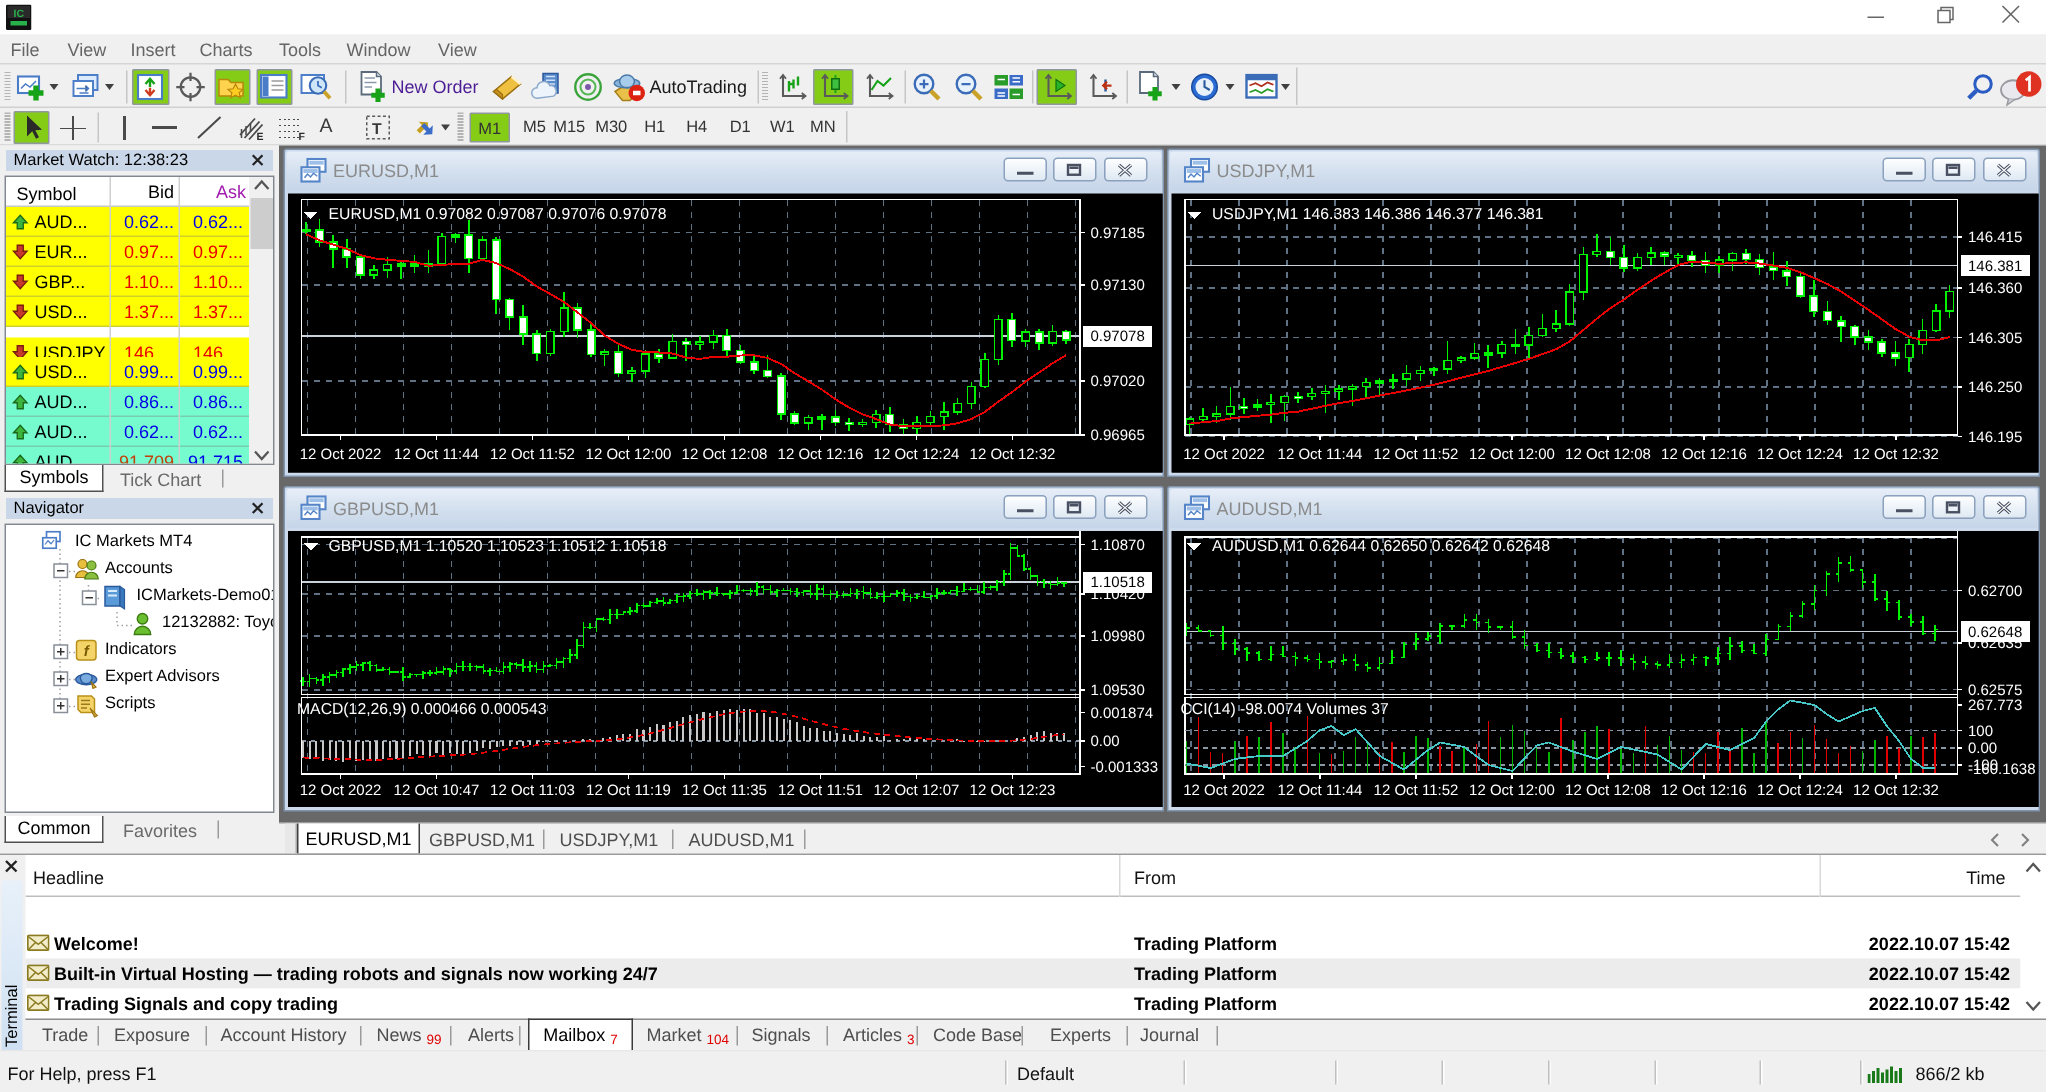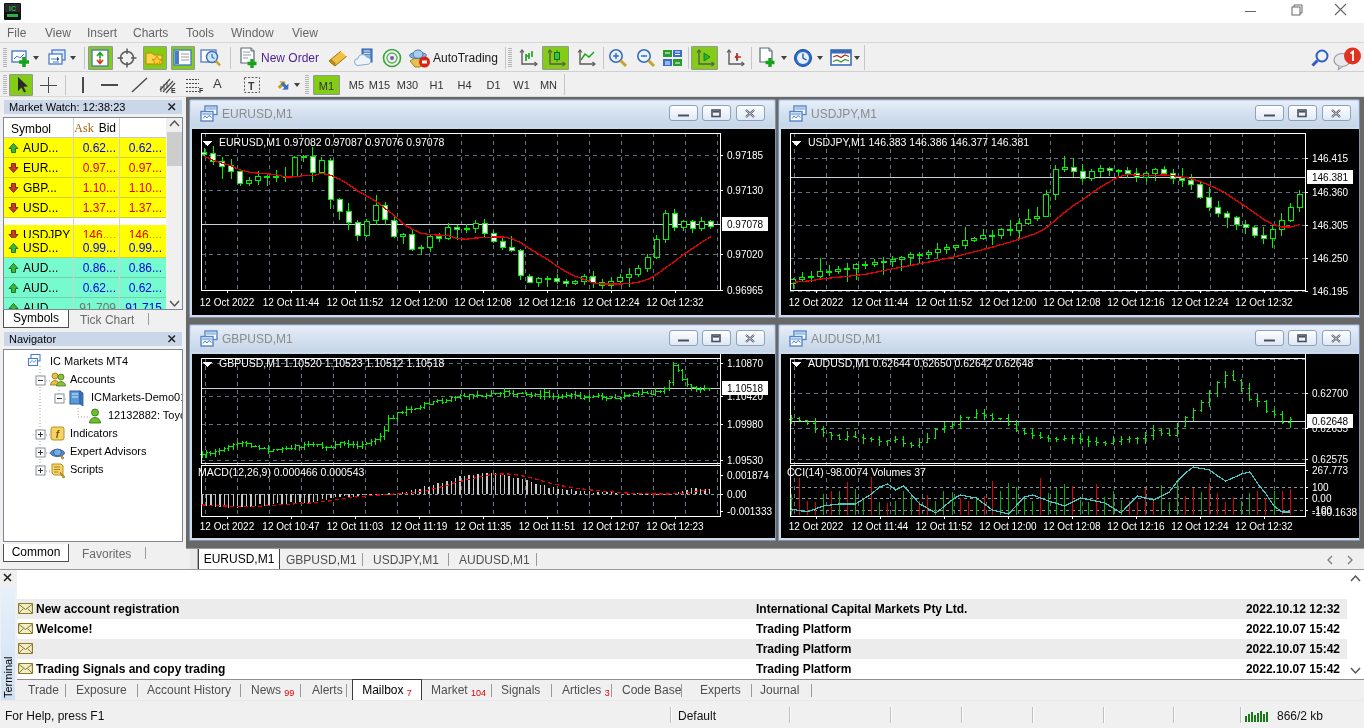--- a/index.html
+++ b/index.html
@@ -1551,21 +1551,21 @@
 </div>
 
 <div class="abs" style="left:0;top:97px;width:186px;height:451px;background:#f0f0f0;">
   <div class="abs" style="left:2px;top:3px;width:182px;height:229px;">
 <div class="dock-title" style="top:0;">Market Watch: 12:38:23<svg class="abs" style="right:5px;top:2px" width="10" height="10">
           <path d="M 1.5 1.5 L 8 8 M 8 1.5 L 1.5 8" stroke="#222" stroke-width="1.5"></path>
         </svg></div>
 <div class="abs" style="left:1px;top:17px;width:180px;height:193px;background:#fff;border:1px solid #828790;overflow:hidden;">
 <div class="abs" style="left:7px;top:4px;font-size:12px;color:#000;">Symbol</div>
 <div class="abs" style="left:0;top:3px;width:112px;text-align:right;font-size:12px;color:#000;">Bid</div>
-<div class="abs" style="left:0;top:3px;width:160px;text-align:center;font-size:12px;color:#a16207;font-family:Liberation Serif, serif;">Ask</div>
+<div class="abs" style="left:0;top:3px;width:160px;text-align:right;font-size:12px;color:#a21caf;">Ask</div>
 <div class="abs" style="left:0;top:19px;width:162px;height:1px;background:#c8c8c8;"></div>
 <div class="abs" style="left:0;top:20px;width:162px;height:20px;background:#ffff00;border-bottom:1px solid rgba(120,120,120,0.35);">
 <svg class="abs" style="left:3px;top:4px" width="13" height="12">
             <path d="M 2 6.5 L 6.5 1.5 L 11 6.5 L 8.5 6.5 L 8.5 10.5 L 4.5 10.5 L 4.5 6.5 Z" fill="#3db53d" stroke="#1a6a1a" stroke-width="0.9"></path>
           </svg>
 <div class="abs" style="left:19px;top:3px;font-size:12px;color:#000;">AUD...</div>
 <div class="abs" style="left:0;top:3px;width:112px;text-align:right;font-size:12px;color:#0000e8;">0.62...</div>
 <div class="abs" style="left:114px;top:3px;width:44px;text-align:right;font-size:12px;color:#0000e8;">0.62...</div>
 </div>
 <div class="abs" style="left:0;top:40px;width:162px;height:20px;background:#ffff00;border-bottom:1px solid rgba(120,120,120,0.35);">
@@ -1622,21 +1622,21 @@
           </svg>
 <div class="abs" style="left:19px;top:3px;font-size:12px;color:#000;">AUD...</div>
 <div class="abs" style="left:0;top:3px;width:112px;text-align:right;font-size:12px;color:#0000e8;">0.62...</div>
 <div class="abs" style="left:114px;top:3px;width:44px;text-align:right;font-size:12px;color:#0000e8;">0.62...</div>
 </div>
 <div class="abs" style="left:0;top:180px;width:162px;height:20px;background:#75fbce;border-bottom:1px solid rgba(120,120,120,0.35);">
 <svg class="abs" style="left:3px;top:4px" width="13" height="12">
             <path d="M 2 6.5 L 6.5 1.5 L 11 6.5 L 8.5 6.5 L 8.5 10.5 L 4.5 10.5 L 4.5 6.5 Z" fill="#3db53d" stroke="#1a6a1a" stroke-width="0.9"></path>
           </svg>
 <div class="abs" style="left:19px;top:3px;font-size:12px;color:#000;">AUD</div>
-<div class="abs" style="left:0;top:3px;width:112px;text-align:right;font-size:12px;color:#737373;">91.709</div>
+<div class="abs" style="left:0;top:3px;width:112px;text-align:right;font-size:12px;color:#c2410c;">91.709</div>
 <div class="abs" style="left:114px;top:3px;width:44px;text-align:right;font-size:12px;color:#0000e8;">91.715</div>
 </div>
 <div class="abs" style="left:69px;top:0;width:1px;height:193px;background:#d0d0d0;"></div>
 <div class="abs" style="left:115px;top:0;width:1px;height:193px;background:#d0d0d0;"></div>
 <div class="abs" style="left:162px;top:0;width:17px;height:191px;background:#f0f0f0;">
 <svg width="17" height="191">
             <path d="M 4 8 L 8.5 3 L 13 8" fill="none" stroke="#555" stroke-width="1.5"></path>
             <rect x="1" y="14" width="15" height="34" fill="#cdcdcd"></rect>
             <path d="M 4 183 L 8.5 188 L 13 183" fill="none" stroke="#555" stroke-width="1.5"></path>
           </svg></div>
@@ -1744,43 +1744,42 @@
 <div class="abs" style="left:0;top:569px;width:1364px;height:131px;background:#fff;border-top:1px solid #9a9a9a;">
 
   <div class="abs" style="left:0;top:0;width:17px;height:130px;background:#f0f0f0;z-index:5;">
     <svg class="abs" style="left:2px;top:2px" width="12" height="12">
         <path d="M 2 2 L 9 9 M 9 2 L 2 9" stroke="#222" stroke-width="1.6"></path>
       </svg>
     <div class="abs" style="left:1px;top:17px;width:14px;height:113px;background:linear-gradient(#e8f1fa,#cfe0f2);"></div>
     <div class="abs" style="left:1px;top:128px;width:60px;height:14px;font-size:11px;color:#000;transform:rotate(-90deg);transform-origin:0 0;line-height:14px;">Terminal</div>
   </div>
 
-  <div class="trow" style="top:29px;background:#ececec;">
-      <svg class="abs" style="left:1px;top:4px" width="15" height="11">
-        <rect x="0.5" y="0.5" width="14" height="10" rx="1" fill="#f2ecc8" stroke="#8a7a20" stroke-width="1.2"></rect>
-        <path d="M 1 1.5 L 7.5 6.5 L 14 1.5 M 1 10 L 5.5 5.5 M 14 10 L 9.5 5.5" fill="none" stroke="#8a7a20" stroke-width="1"></path>
-      </svg>
-      <div class="h">New account registration</div>
-      <div class="f">International Capital Markets Pty Ltd.</div>
-      <div class="t">2022.10.12 12:32</div>
-    </div>
+  <div class="abs" style="left:17px;top:0;width:1330px;height:28px;background:#fff;border-bottom:1px solid #bdbdbd;">
+    <div class="abs" style="left:5px;top:8px;font-size:12px;color:#111;">Headline</div>
+    <div class="abs" style="left:739px;top:8px;font-size:12px;color:#111;">From</div>
+    <div class="abs" style="right:10px;top:8px;font-size:12px;color:#111;">Time</div>
+    <div class="abs" style="left:729px;top:0;width:1px;height:28px;background:#d9d9d9;"></div>
+    <div class="abs" style="left:1196px;top:0;width:1px;height:28px;background:#d9d9d9;"></div>
+  </div>
   <div class="trow" style="top:49px;background:#ffffff;">
       <svg class="abs" style="left:1px;top:4px" width="15" height="11">
         <rect x="0.5" y="0.5" width="14" height="10" rx="1" fill="#f2ecc8" stroke="#8a7a20" stroke-width="1.2"></rect>
         <path d="M 1 1.5 L 7.5 6.5 L 14 1.5 M 1 10 L 5.5 5.5 M 14 10 L 9.5 5.5" fill="none" stroke="#8a7a20" stroke-width="1"></path>
       </svg>
       <div class="h">Welcome!</div>
       <div class="f">Trading Platform</div>
       <div class="t">2022.10.07 15:42</div>
     </div>
   <div class="trow" style="top:69px;background:#ececec;">
       <svg class="abs" style="left:1px;top:4px" width="15" height="11">
         <rect x="0.5" y="0.5" width="14" height="10" rx="1" fill="#f2ecc8" stroke="#8a7a20" stroke-width="1.2"></rect>
         <path d="M 1 1.5 L 7.5 6.5 L 14 1.5 M 1 10 L 5.5 5.5 M 14 10 L 9.5 5.5" fill="none" stroke="#8a7a20" stroke-width="1"></path>
       </svg>
+      <div class="h">Built-in Virtual Hosting — trading robots and signals now working 24/7</div>
       <div class="f">Trading Platform</div>
       <div class="t">2022.10.07 15:42</div>
     </div>
   <div class="trow" style="top:89px;background:#ffffff;">
       <svg class="abs" style="left:1px;top:4px" width="15" height="11">
         <rect x="0.5" y="0.5" width="14" height="10" rx="1" fill="#f2ecc8" stroke="#8a7a20" stroke-width="1.2"></rect>
         <path d="M 1 1.5 L 7.5 6.5 L 14 1.5 M 1 10 L 5.5 5.5 M 14 10 L 9.5 5.5" fill="none" stroke="#8a7a20" stroke-width="1"></path>
       </svg>
       <div class="h">Trading Signals and copy trading</div>
       <div class="f">Trading Platform</div>

